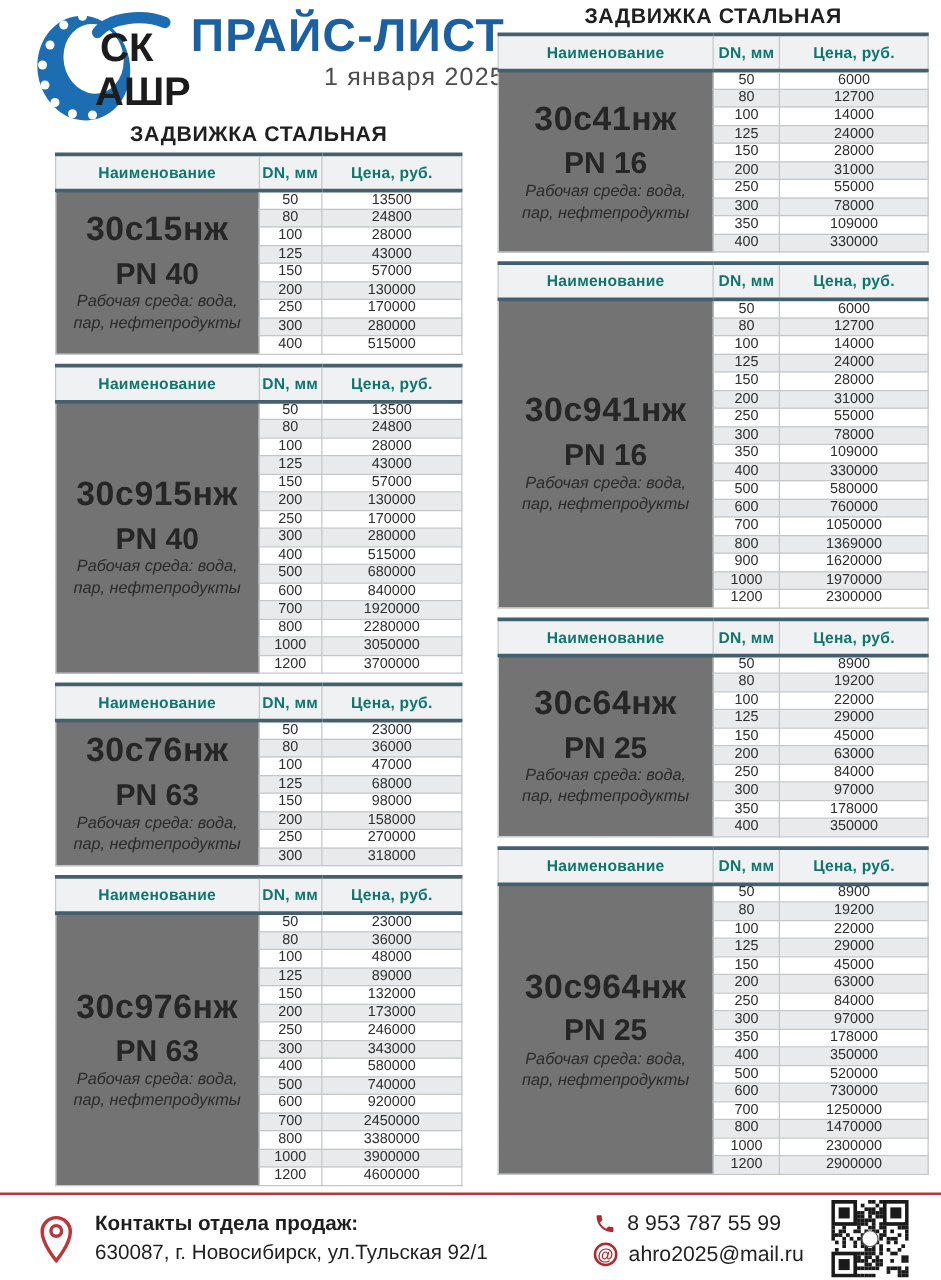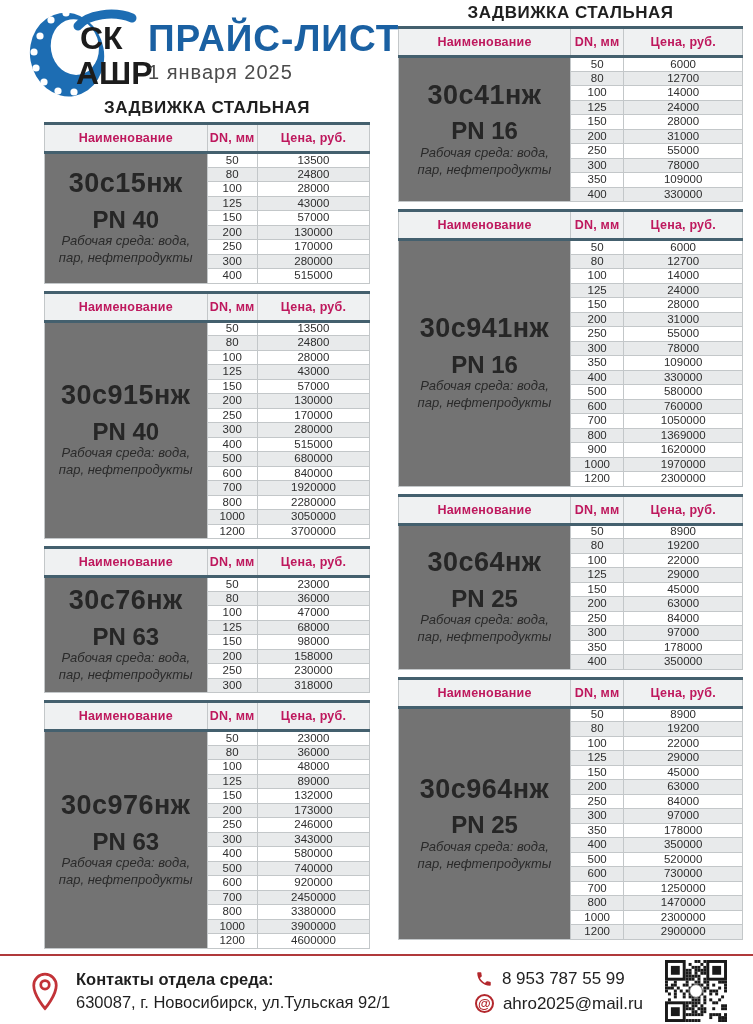--- a/index.html
+++ b/index.html
@@ -13,39 +13,39 @@
   }
   *{box-sizing:border-box;}
   html,body{margin:0;padding:0;}
   body{
     width:753px;height:1024px;position:relative;overflow:hidden;
     background:#ffffff;color:#2b2b2b;
     font-family:"Liberation Sans", sans-serif;
   }
   
   .logo{position:absolute;left:20px;top:4px;width:132px;height:94px;}
-  .title-block{position:absolute;left:148px;top:20px;width:256px;text-align:left;}
+  .title-block{position:absolute;left:148px;top:10px;width:256px;text-align:right;}
   .page-title{font-size:37px;font-weight:bold;color:var(--title_blue);letter-spacing:1px;line-height:1.05;}
   .page-date{font-size:20px;color:#4c4c4c;margin-top:2px;letter-spacing:1px;}
   .section-title{position:absolute;font-size:17px;font-weight:bold;color:#1f1f1f;letter-spacing:.5px;text-align:center;}
   .section-title.left{left:44px;top:98px;width:326px;}
   .section-title.right{left:398px;top:3px;width:345px;}
   
   .col{position:absolute;}
   .col.left{left:44px;top:122px;width:326px;}
   .col.right{left:398px;top:26px;width:345px;}
   
   .ptable{width:100%;border-collapse:collapse;table-layout:fixed;margin-bottom:7px;
           border-left:1px solid var(--light_border);border-right:1px solid var(--light_border);border-bottom:1px solid var(--light_border);}
   .ptable th{
     background:var(--header_row_bg);
     border-top:3px solid var(--header_border_dark);
     border-bottom:3px solid var(--header_border_dark);
     border-left:1px solid var(--light_border);border-right:1px solid var(--light_border);
-    font-size:12.5px;font-weight:bold;color:#be185d;padding:6px 2px;letter-spacing:.2px;
+    font-size:12.5px;font-weight:bold;color:#0f766e;padding:6px 2px;letter-spacing:.2px;
   }
   .ptable td{
     font-size:11.5px;text-align:center;vertical-align:middle;color:#2e2e2e;
     border:1px solid var(--light_border);height:14.5px;padding:0;line-height:1;
   }
   .ptable tr.alt td.val{background:var(--row_alt_bg);}
   .ptable td.name-cell{background:#737373;padding:6px 10px;}
   .prod-name{font-size:27px;font-weight:bold;color:#262626;letter-spacing:.5px;line-height:1.1;}
   .prod-pn{font-size:24px;font-weight:bold;color:#262626;margin-top:8px;line-height:1.1;}
   .prod-medium{font-size:13px;font-style:italic;color:#2a2a2a;line-height:1.3;}
@@ -256,21 +256,21 @@
         <tr class="data-row">
           <td class="val">150</td>
           <td class="val">98000</td>
         </tr>
         <tr class="data-row alt">
           <td class="val">200</td>
           <td class="val">158000</td>
         </tr>
         <tr class="data-row">
           <td class="val">250</td>
-          <td class="val">230000</td>
+          <td class="val">270000</td>
         </tr>
         <tr class="data-row alt">
           <td class="val">300</td>
           <td class="val">318000</td>
         </tr>
       </tbody>
     </table>
     <table class="ptable">
       <thead>
         <tr>
@@ -628,21 +628,21 @@
   </div>
 
 <div class="footer">
   <div class="footer-inner">
     <div class="contact-left">
       <svg width="30" height="40" viewBox="0 0 24 32">
         <path d="M12 30 C12 30 3 19.5 3 11.5 A9 9 0 1 1 21 11.5 C21 19.5 12 30 12 30 Z" fill="none" stroke="#c23338" stroke-width="2.2"></path>
         <circle cx="12" cy="11" r="3.4" fill="none" stroke="#c23338" stroke-width="2.2"></circle>
       </svg>
       <div class="contact-text">
-        <div class="c-title">Контакты отдела среда:</div>
+        <div class="c-title">Контакты отдела продаж:</div>
         <div class="c-addr">630087, г. Новосибирск, ул.Тульская 92/1</div>
       </div>
     </div>
     <div class="contact-right">
       <div class="contact-line">
         <svg width="18" height="18" viewBox="0 0 24 24">
           <path fill="#b3282d" d="M6.62 10.79c1.44 2.83 3.76 5.14 6.59 6.59l2.2-2.21c.27-.27.67-.36 1.02-.24 1.12.37 2.33.57 3.57.57.55 0 1 .45 1 1V20c0 .55-.45 1-1 1-9.39 0-17-7.61-17-17 0-.55.45-1 1-1h3.5c.55 0 1 .45 1 1 0 1.25.2 2.45.57 3.57.11.35.03.74-.25 1.02l-2.2 2.2z"></path>
         </svg>
         <span>8 953 787 55 99</span>
       </div>

